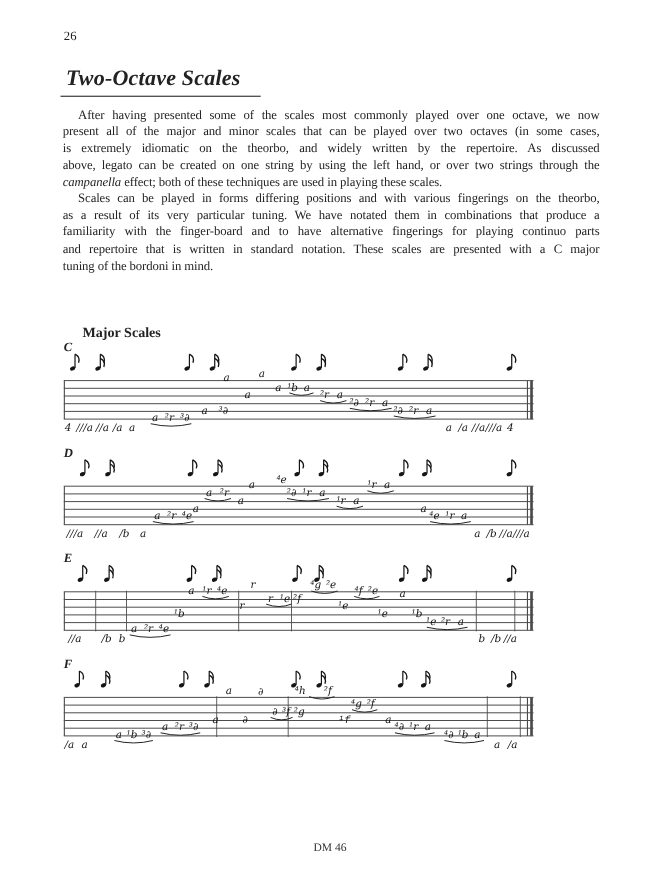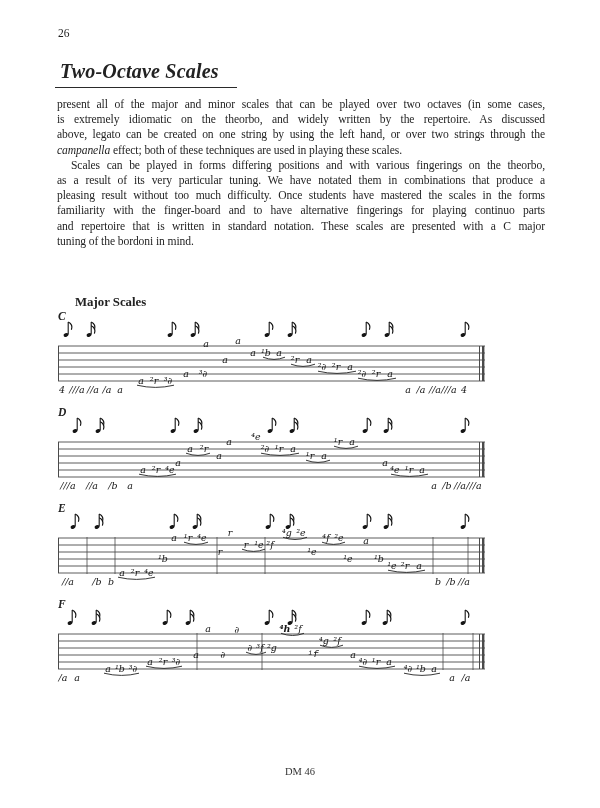--- a/index.html
+++ b/index.html
@@ -28,27 +28,27 @@
     font-family:"DejaVu Serif", serif;font-style:italic;font-size:9.5px;line-height:10px;height:10px;color:#151515;
   }
   .footer{position:absolute;top:766px;left:0;width:600px;text-align:center;font-size:10.5px;color:#333;}
 </style>
 </head>
 <body>
 
 <div class="pageno">26</div>
 <div class="title">Two-Octave Scales</div>
 <div class="paras">
+    <div class="pline first">After having presented some of the scales most commonly played over one octave, we now</div>
     <div class="pline">present all of the major and minor scales that can be played over two octaves (in some cases,</div>
     <div class="pline">is extremely idiomatic on the theorbo, and widely written by the repertoire. As discussed</div>
     <div class="pline">above, legato can be created on one string by using the left hand, or over two strings through the</div>
     <div class="pline last"><i>campanella</i> effect; both of these techniques are used in playing these scales.</div>
     <div class="pline first">Scales can be played in forms differing positions and with various fingerings on the theorbo,</div>
     <div class="pline">as a result of its very particular tuning. We have notated them in combinations that produce a</div>
-    <div class="pline">pleasing result without too much difficulty. Once students have mastered the scales in the forms</div>
     <div class="pline">familiarity with the finger-board and to have alternative fingerings for playing continuo parts</div>
     <div class="pline">and repertoire that is written in standard notation. These scales are presented with a C major</div>
     <div class="pline last">tuning of the bordoni in mind.</div>
   </div>
 <div class="section-heading">Major Scales</div>
 <div class="staves">
     <div class="staff" style="top: 0px;">
       <span class="staff-label">C</span>
       <svg width="432" height="96" viewBox="0 0 432 96">
         <line x1="0" y1="33" x2="427" y2="33" stroke="#4a4a4a" stroke-width="0.9"></line>
@@ -427,21 +427,21 @@
       <span class="note" style="left: 92px; top: 55.5px;">a</span>
       <span class="note" style="left: 105px; top: 55.5px;">²r</span>
       <span class="note" style="left: 118px; top: 55.5px;">³∂</span>
       <span class="note" style="left: 138px; top: 48.5px;">a</span>
       <span class="note" style="left: 150px; top: 22.6px;">a</span>
       <span class="note" style="left: 165px; top: 48.5px;">∂</span>
       <span class="note" style="left: 179px; top: 24px;">∂</span>
       <span class="note" style="left: 192px; top: 41.5px;">∂</span>
       <span class="note" style="left: 202px; top: 41.5px; text-align: right;">³f</span>
       <span class="note" style="left: 214px; top: 41.5px;">²g</span>
-      <span class="note" style="left: 227px; top: 22.6px; font-weight: bold;">⁴h</span>
+      <span class="note" style="left: 215px; top: 22.6px;">⁴h</span>
       <span class="note" style="left: 240px; top: 22.6px;">²f</span>
       <span class="note" style="left: 255px; top: 48.5px; font-family: Liberation Mono, monospace;">¹f</span>
       <span class="note" style="left: 266px; top: 34.5px;">⁴g</span>
       <span class="note" style="left: 279px; top: 34.5px;">²f</span>
       <span class="note" style="left: 295px; top: 48.5px;">a</span>
       <span class="note" style="left: 305px; top: 55.5px;">⁴∂</span>
       <span class="note" style="left: 318px; top: 55.5px;">¹r</span>
       <span class="note" style="left: 331px; top: 55.5px;">a</span>
       <span class="note" style="left: 350px; top: 62.5px;">⁴∂</span>
       <span class="note" style="left: 363px; top: 62.5px;">¹b</span>

